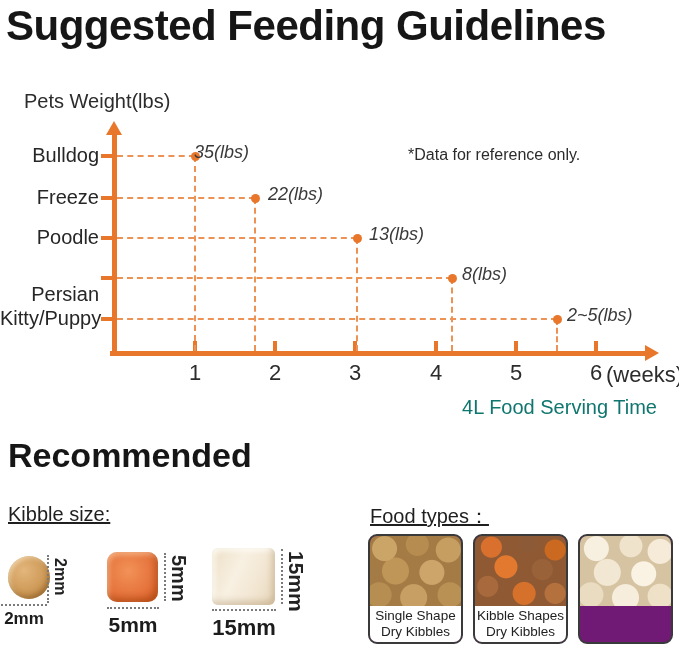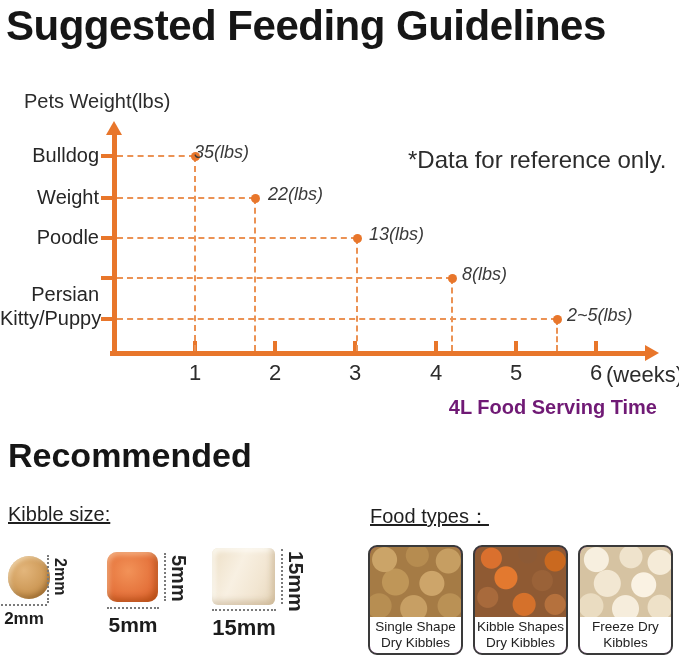--- a/index.html
+++ b/index.html
@@ -9,22 +9,22 @@
     font-family:"Liberation Sans","DejaVu Sans",sans-serif; color:#1c1c1c;
   }
   .abs { position:absolute; }
 
   
   .main-title { left:6px; top:2px; font-size:42px; font-weight:800; letter-spacing:-0.5px; color:#161616; }
   .section-title { left:8px; top:436px; font-size:34px; font-weight:800; color:#161616; }
 
   
   .y-axis-title { left:24px; top:90px; font-size:20px; color:#2c2c2c; }
-  .chart-note { left:408px; top:146px; font-size:24px; color:#2c2c2c; }
-  .x-axis-caption { right:22px; top:396px; font-size:20px; color:#701a75;font-weight:bold; }
+  .chart-note { left:408px; top:146px; font-size:16px; color:#2c2c2c; }
+  .x-axis-caption { right:22px; top:396px; font-size:20px; color:#0f766e; }
   .weeks-unit { left:606px; top:362px; font-size:22px; color:#2c2c2c; }
 
   
   .y-axis-line { left:112px; top:133px; width:5px; height:222px; background:#E8762B; }
   .x-axis-line { left:110px; top:351px; width:536px; height:5px; background:#E8762B; }
   .y-arrowhead { left:106px; top:121px; width:0; height:0;
     border-left:8px solid transparent; border-right:8px solid transparent; border-bottom:14px solid #E8762B; }
   .x-arrowhead { left:645px; top:345px; width:0; height:0;
     border-top:8px solid transparent; border-bottom:8px solid transparent; border-left:14px solid #E8762B; }
 
@@ -49,21 +49,21 @@
   .kibble-round { left:8px; top:556px; width:42px; height:43px; border-radius:50%;
     background:radial-gradient(circle at 38% 34%, #E3B67C, #CE9A58 55%, #B27C3E 95%);
     box-shadow:inset -2px -3px 5px rgba(120,75,20,.45), inset 2px 2px 4px rgba(255,240,210,.6); }
   .kibble-square { left:107px; top:552px; width:51px; height:50px; border-radius:10px;
     background:radial-gradient(circle at 42% 38%, #F29258, #E4713A 62%, #D15C1F 97%);
     box-shadow:inset -3px -4px 6px rgba(140,50,0,.4), inset 2px 3px 5px rgba(255,220,180,.55); }
   .kibble-cube { left:212px; top:548px; width:63px; height:57px; border-radius:6px;
     background:linear-gradient(115deg, #EDDFC6 0%, #F8F0E2 40%, #F2E6D2 70%, #E7D7BC 100%);
     box-shadow:inset -3px -4px 6px rgba(160,130,85,.35), inset 3px 3px 5px rgba(255,255,250,.8); }
 
-  .food-card { top:545px; width:95px; height:110px; border:2px solid #3a3a3a; border-radius:9px;
+  .food-card { top:534px; width:95px; height:110px; border:2px solid #3a3a3a; border-radius:9px;
     overflow:hidden; background:#701a75; display:flex; flex-direction:column; }
   .food-photo { width:100%; height:70px; flex:0 0 70px; }
   .food-caption { flex:1; display:flex; flex-direction:column; align-items:center; justify-content:center;
     font-size:13.5px; line-height:1.18; color:#222; text-align:center; background:#fff; }
 
   .photo-single { background-color:#A57B45; background-image:
     radial-gradient(circle at 16% 18%, #CBA468 0 12px, rgba(0,0,0,0) 13px),
     radial-gradient(circle at 52% 12%, #B68C50 0 11px, rgba(0,0,0,0) 12px),
     radial-gradient(circle at 86% 20%, #C69E62 0 12px, rgba(0,0,0,0) 13px),
     radial-gradient(circle at 28% 50%, #BF9658 0 13px, rgba(0,0,0,0) 14px),
@@ -119,21 +119,21 @@
 
   <div class="abs x-tick-label" style="left:181px;">1</div>
   <div class="abs x-tick-label" style="left:261px;">2</div>
   <div class="abs x-tick-label" style="left:341px;">3</div>
   <div class="abs x-tick-label" style="left:422px;">4</div>
   <div class="abs x-tick-label" style="left:502px;">5</div>
   <div class="abs x-tick-label" style="left:582px;">6</div>
   <div class="abs weeks-unit">(weeks)</div>
 
   <div class="abs cat-label" style="top:144px;">Bulldog</div>
-  <div class="abs cat-label" style="top:186px;">Weight</div>
+  <div class="abs cat-label" style="top:186px;">Freeze</div>
   <div class="abs cat-label" style="top:226px;">Poodle</div>
   <div class="abs cat-label" style="top:266px;margin-top:17px;">Persian</div>
   <div class="abs cat-label" style="top:307px;">Kitty/Puppy</div>
 
   <div class="abs h-dash" style="left:117px; top:155px; width:78px;"></div>
   <div class="abs h-dash" style="left:117px; top:197px; width:138px;"></div>
   <div class="abs h-dash" style="left:117px; top:237px; width:240px;"></div>
   <div class="abs h-dash" style="left:117px; top:277px; width:335px;"></div>
   <div class="abs h-dash" style="left:117px; top:318px; width:440px;"></div>
 
@@ -189,17 +189,13 @@
 </div>
 <div class="abs food-card" style="left:473px;">
   <div class="food-photo photo-mixed"></div>
   <div class="food-caption">
     <span>Kibble Shapes</span>
     <span>Dry Kibbles</span>
   </div>
 </div>
 <div class="abs food-card" style="left:578px;">
   <div class="food-photo photo-freeze"></div>
-  <div class="food-caption">
-    <span>Freeze Dry</span>
-    <span>Kibbles</span>
-  </div>
 </div>
 
 </body></html>

